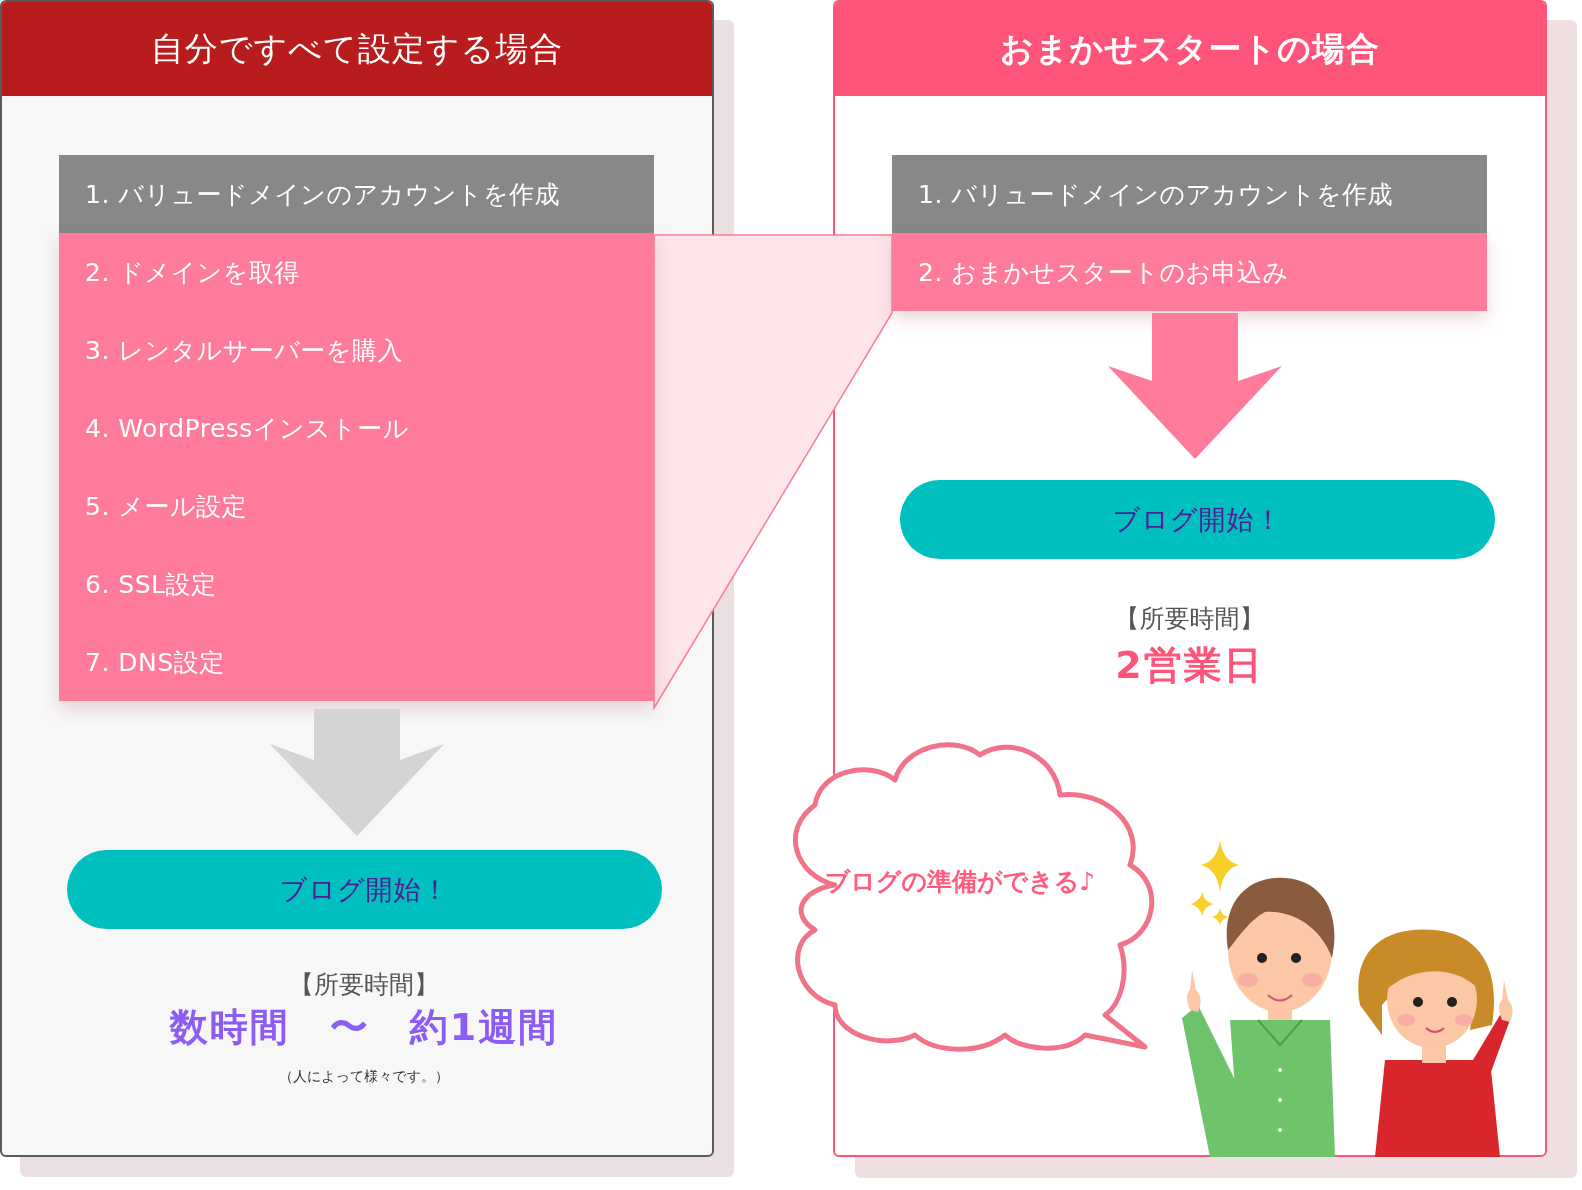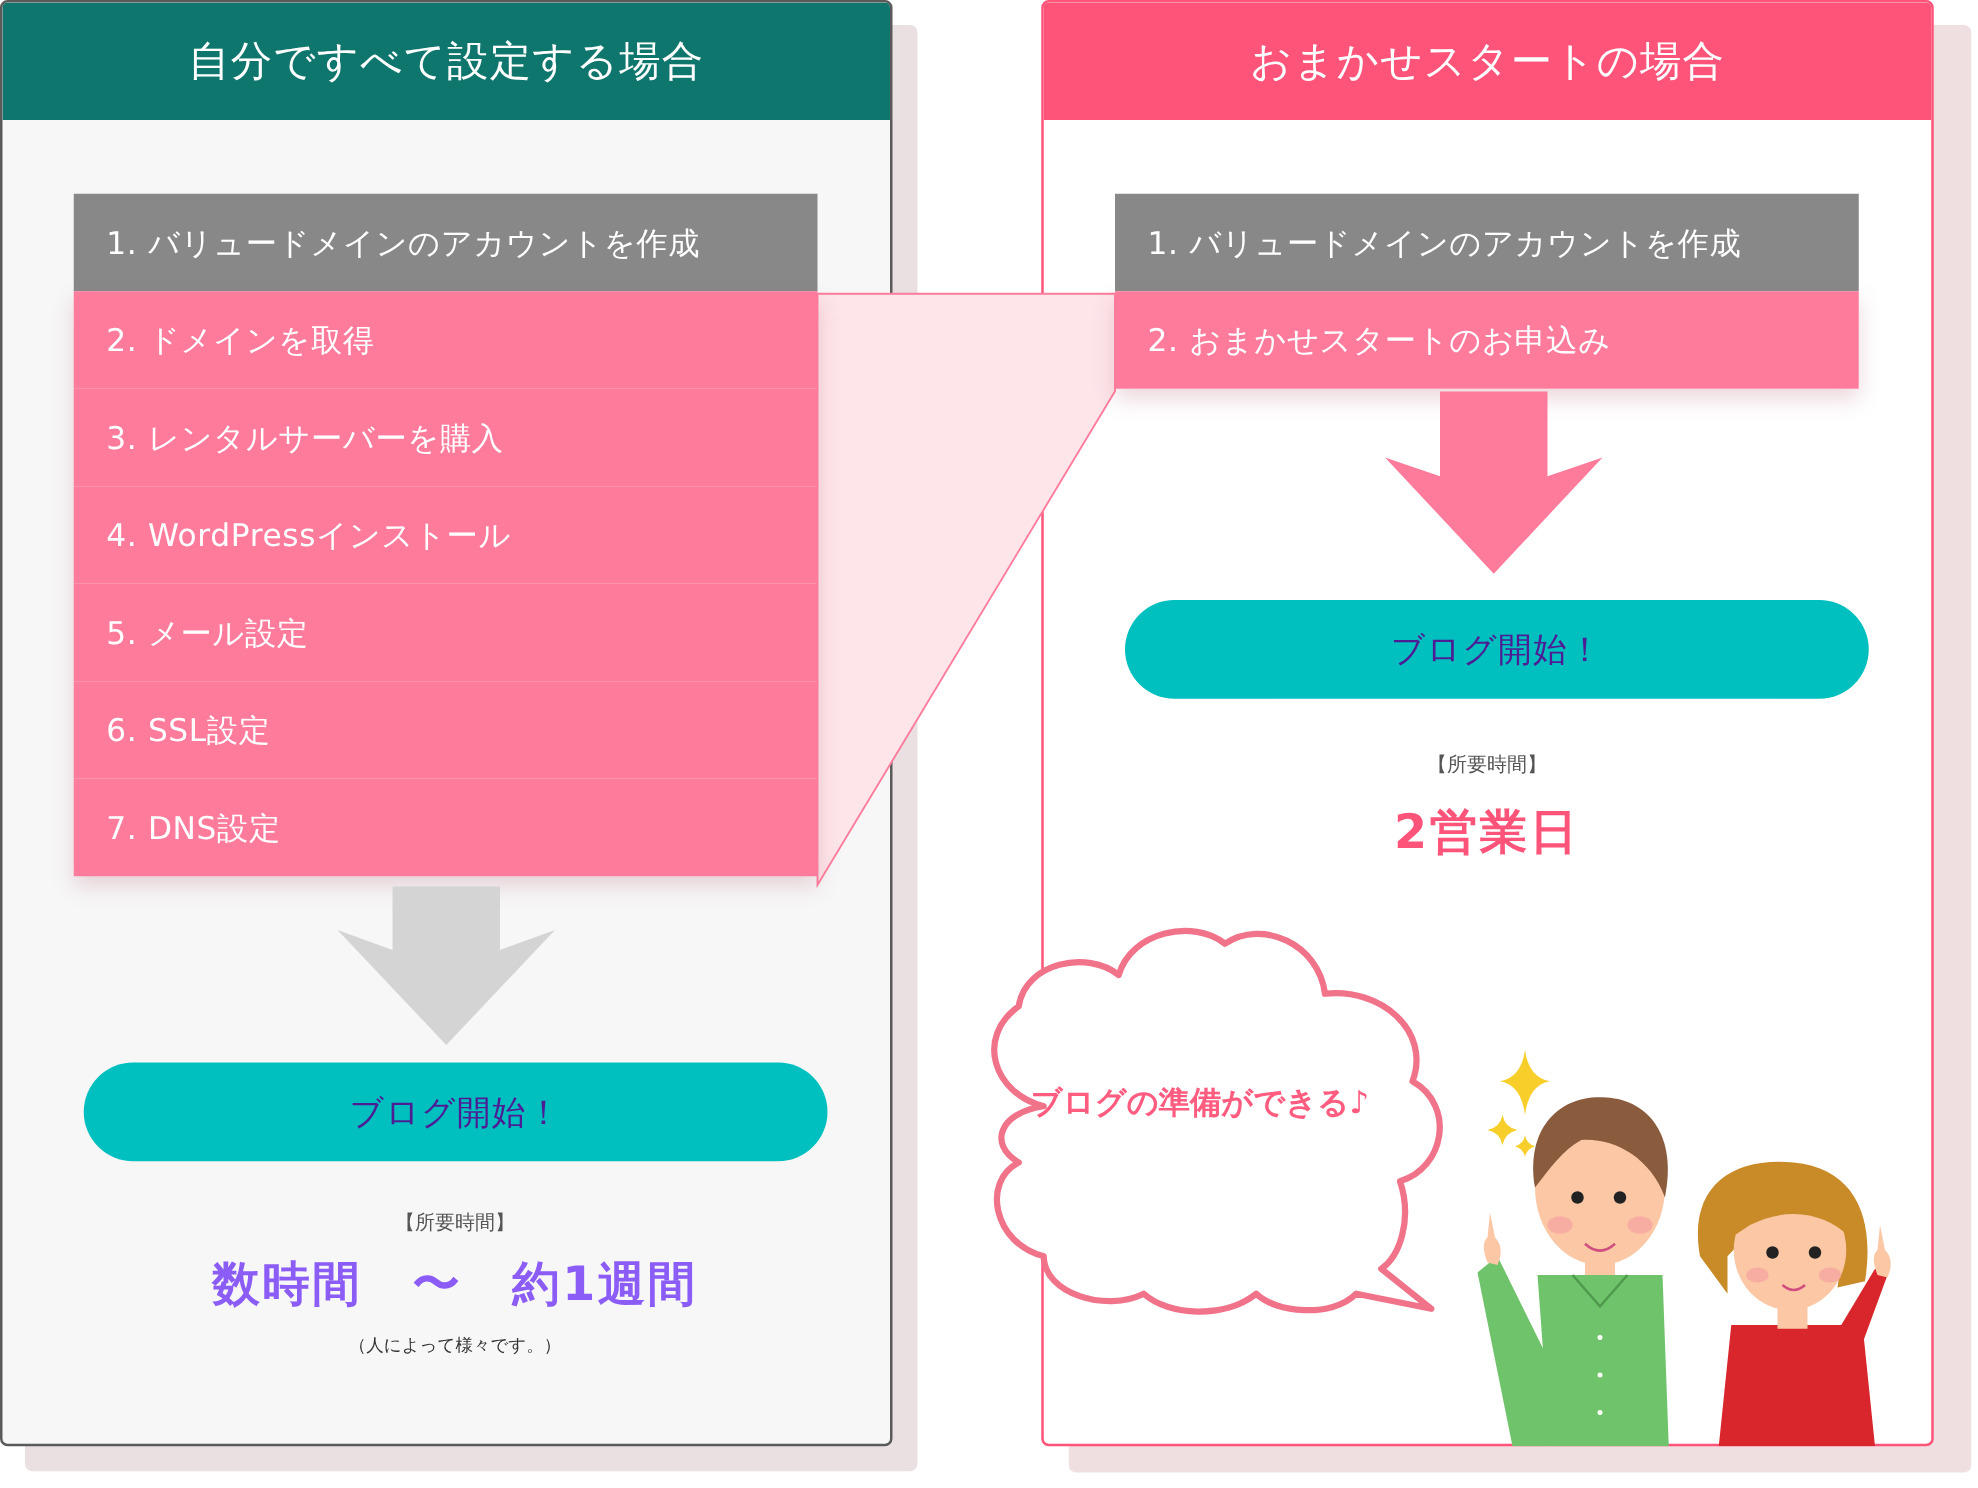--- a/index.html
+++ b/index.html
@@ -12,22 +12,22 @@
 
   .panel { position: absolute; border-radius: 6px; overflow: hidden; }
   .panel-left  { left: 0; top: 0; width: 714px; height: 1157px; background: #f7f7f7; border: 2px solid #5a5a5a; }
   .panel-right { left: 833px; top: 0; width: 714px; height: 1157px; background: #ffffff; border: 2px solid #ff5479; }
 
   .panel-header {
     position: absolute; left: 0; top: 0; width: 100%; height: 94px;
     display: flex; align-items: center; justify-content: center;
     color: #ffffff; font-size: 33px; letter-spacing: 1px;
   }
-  .panel-left .panel-header  { background: #0f766e; }
-  .panel-right .panel-header { background: #ff5479; }
+  .panel-left .panel-header  { background: #b91c1c; }
+  .panel-right .panel-header { background: #ff5479; font-weight: bold; }
 
   .step-box { position: absolute; }
   .step {
     height: 78px; display: flex; align-items: center; padding-left: 26px;
     color: #ffffff; font-size: 25px; letter-spacing: 0.5px;
   }
   .step.grey { background: #888888; }
   .step.pink { background: #ff7b9c; }
   .pink-group { box-shadow: 0 8px 16px rgba(180, 100, 120, 0.25); }
 
@@ -35,21 +35,21 @@
   .box-right { left: 892px; top: 155px; width: 595px; }
 
   .cta {
     position: absolute; height: 79px; border-radius: 40px; background: #00bfbf;
     color: #4c1d95; font-size: 27px; letter-spacing: 1px;
     display: flex; align-items: center; justify-content: center;
   }
   .cta-left  { left: 67px; top: 850px; width: 595px; }
   .cta-right { left: 900px; top: 480px; width: 595px; }
 
-  .time-label { position: absolute; color: #555555; font-size: 16px; text-align: center; }
+  .time-label { position: absolute; color: #555555; font-size: 25px; text-align: center; }
   .time-label-left  { left: 59px; top: 968px; width: 610px; }
   .time-label-right { left: 892px; top: 602px; width: 595px; }
 
   .time-value { position: absolute; font-weight: bold; text-align: center; }
   .time-value-left  { left: 59px; top: 1002px; width: 610px; color: #8b5cf6; font-size: 38px; letter-spacing: 2px; }
   .time-value-right { left: 892px; top: 640px; width: 595px; color: #ff5479; font-size: 38px; letter-spacing: 2px; }
 
   .time-note { position: absolute; left: 59px; top: 1068px; width: 610px; text-align: center; color: #333333; font-size: 14px; }
 
   .connector { position: absolute; left: 0; top: 0; width: 1582px; height: 1190px; pointer-events: none; }

